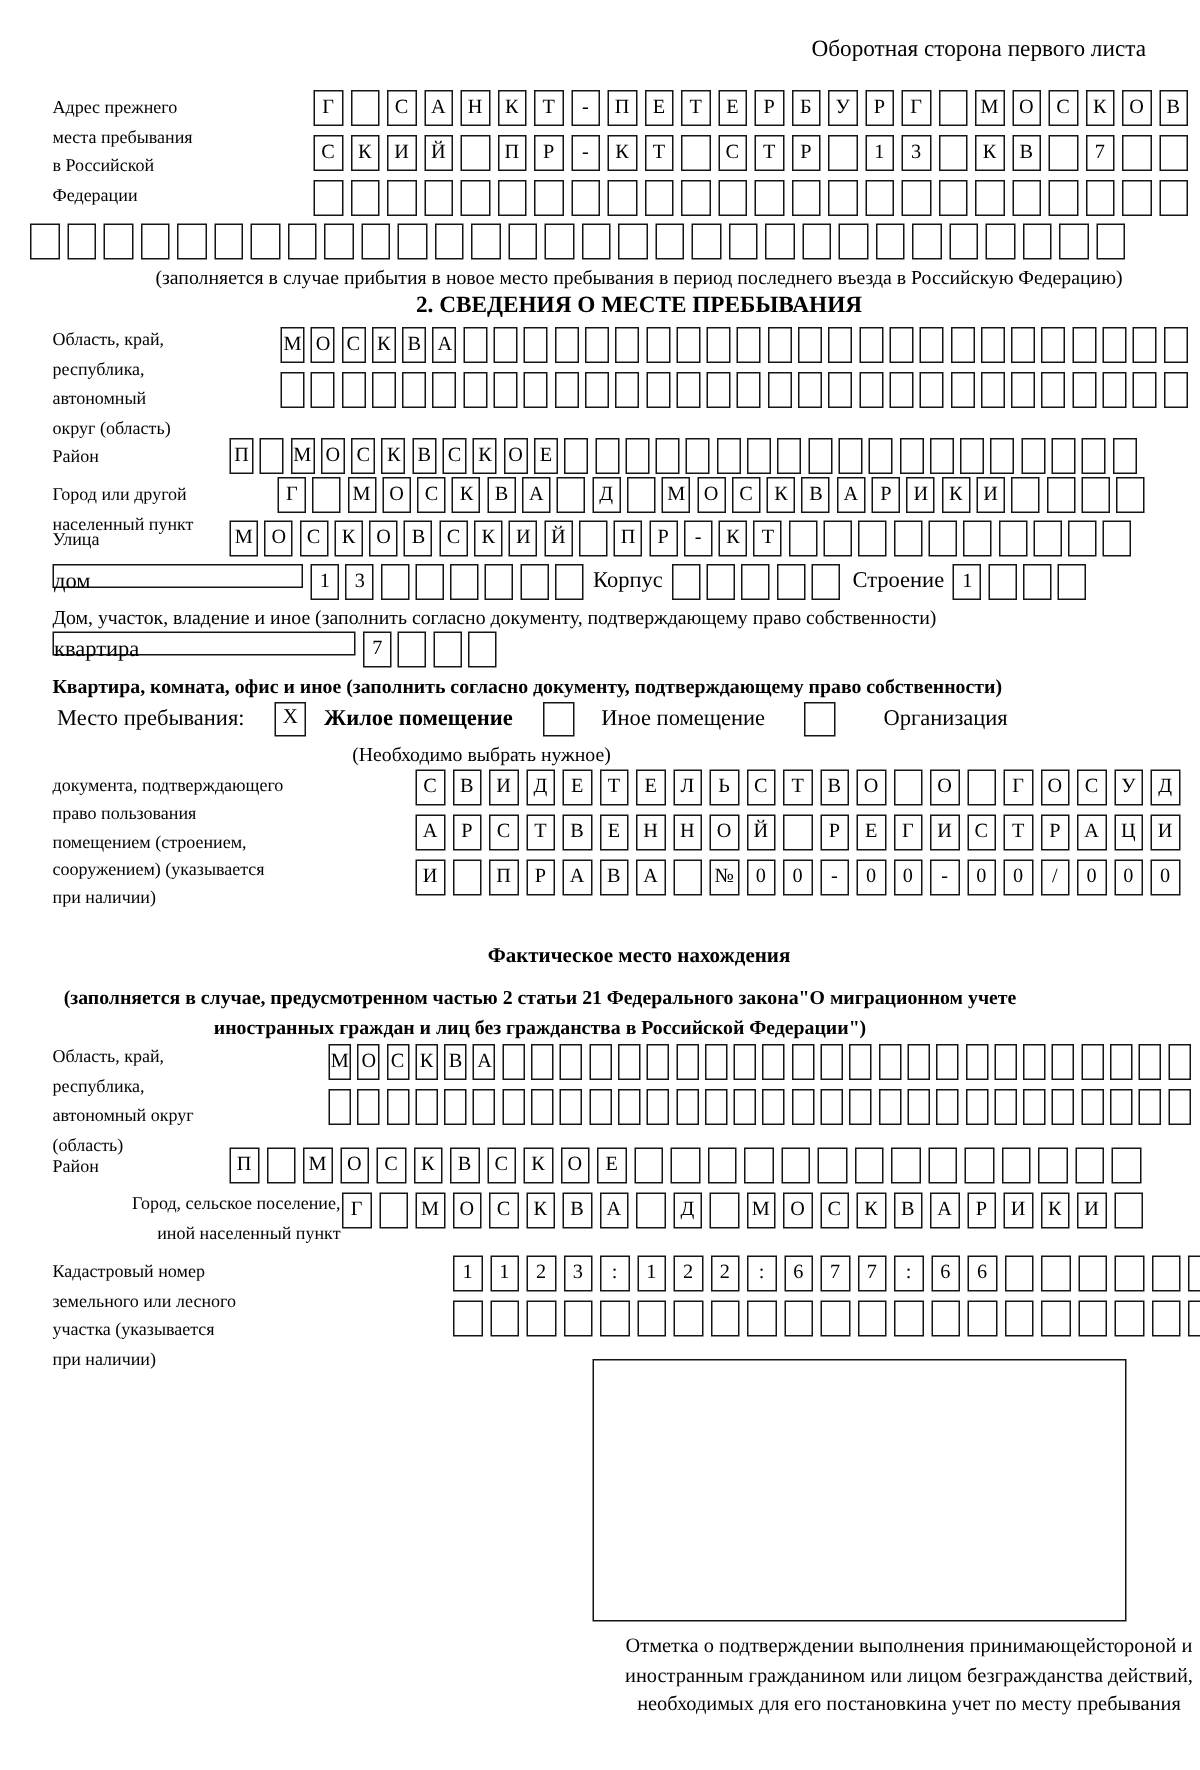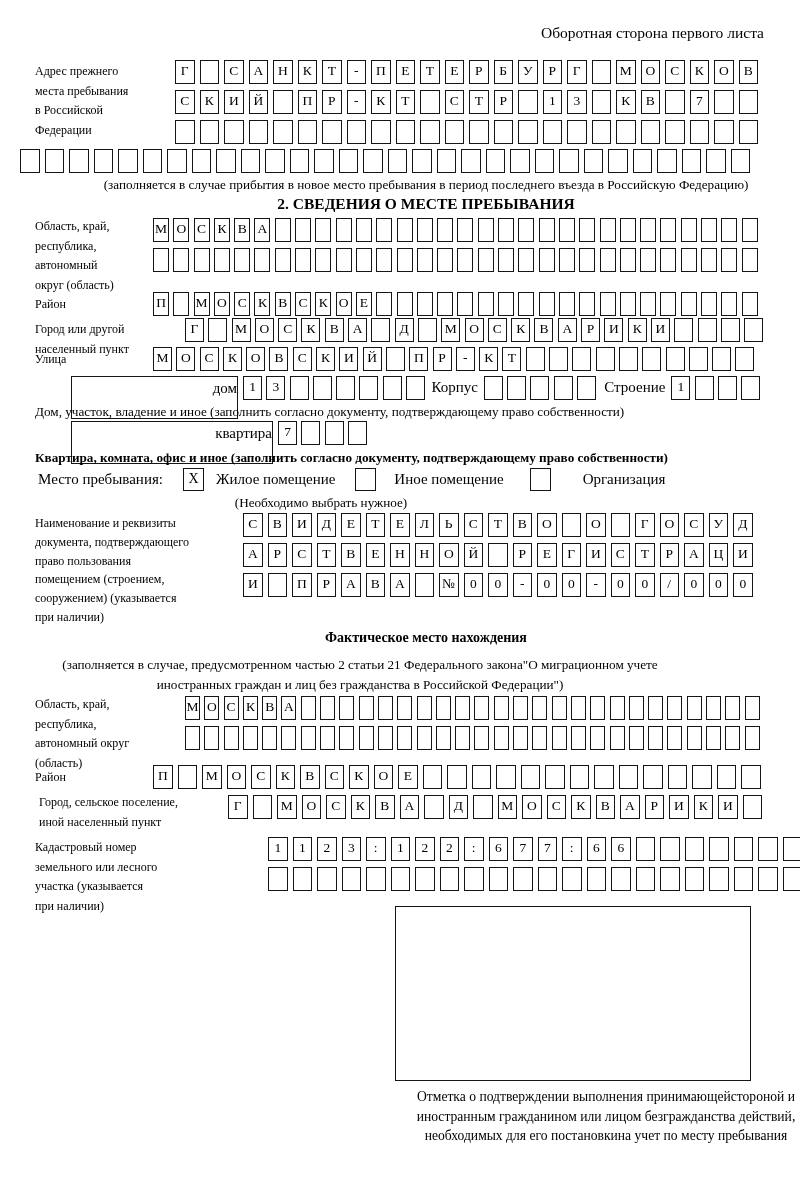--- a/index.html
+++ b/index.html
@@ -13,24 +13,24 @@
   .center{text-align:center;padding-left:26px;}
   .bold{font-weight:bold;}
   .cellrow{white-space:nowrap;display:block;height:26px;}
   .cell{display:inline-block;box-sizing:border-box;border:1.6px solid #151515;
         height:24px;text-align:center;font-size:13.5px;line-height:20px;
         vertical-align:top;overflow:hidden;}
   .lg .cell{width:19.5px;margin-right:5px;}
   .md .cell{width:19px;margin-right:4.3px;}
   .sm .cell{width:16px;margin-right:4.3px;}
   .xs .cell{width:15px;margin-right:4.3px;}
-  .stack .cellrow{margin-bottom:4px;}
-  .widebox{box-sizing:border-box;border:1.6px solid #151515;height:43px;
-           text-align:right;font-size:15px;line-height:23px;display:inline-block;
-           vertical-align:top;margin-left:36px;}
+  .stack .cellrow{margin-bottom:4px;margin-left:34px;}
+  .widebox{box-sizing:border-box;border:1.6px solid #151515;height:16px;
+           text-align:left;font-size:15px;line-height:23px;display:inline-block;
+           vertical-align:top;}
   .chk{display:inline-block;box-sizing:border-box;border:1.6px solid #151515;
        width:21px;height:23px;text-align:center;font-size:14px;line-height:20px;
        vertical-align:middle;}
   .inlinelbl{font-size:15px;vertical-align:middle;}
   .flexrow{display:flex;align-items:flex-start;}
   .stampbox{box-sizing:border-box;border:1.8px solid #151515;background:#fff;}
   .cap{font-size:13.6px;line-height:19.5px;}
 </style>
 </head>
 <body>
@@ -90,60 +90,59 @@
 
   <div class="abs flexrow" style="top:421px;left:35px;">
     <div class="widebox" style="width:202px;">квартира</div>
     <div class="cellrow md" style="margin-left:5px;"><span class="cell">7</span><span class="cell">&nbsp;</span><span class="cell">&nbsp;</span><span class="cell">&nbsp;</span></div>
   </div>
   <div class="abs note" style="top:450px;left:35px;font-weight:bold;">Квартира, комната, офис и иное (заполнить согласно документу, подтверждающему право собственности)</div>
 
   <div class="abs" style="top:468px;left:38px;white-space:nowrap;">
     <span class="inlinelbl">Место пребывания:</span>
     <span class="chk" style="margin-left:16px;">X</span>
-    <span class="inlinelbl" style="margin-left:8px;">Жилое помещение</span>
+    <span class="inlinelbl" style="margin-left:8px;font-weight:bold;">Жилое помещение</span>
     <span class="chk" style="margin-left:16px;"></span>
     <span class="inlinelbl" style="margin-left:14px;">Иное помещение</span>
     <span class="chk" style="margin-left:22px;"></span>
     <span class="inlinelbl" style="margin-left:28px;">Организация</span>
   </div>
   <div class="abs note center" style="top:495px;left:80px;width:430px;">(Необходимо выбрать нужное)</div>
 
   <div class="abs lbl" style="top:514px;left:35px;width:208px;line-height:18.8px;">
-      <span class="ln">Наименование и реквизиты</span>
       <span class="ln">документа, подтверждающего</span>
       <span class="ln">право пользования</span>
       <span class="ln">помещением (строением,</span>
       <span class="ln">сооружением) (указывается</span>
       <span class="ln">при наличии)</span>
     </div>
   <div class="abs stack" style="top:513px;left:243px;">
     <div class="cellrow lg"><span class="cell">С</span><span class="cell">В</span><span class="cell">И</span><span class="cell">Д</span><span class="cell">Е</span><span class="cell">Т</span><span class="cell">Е</span><span class="cell">Л</span><span class="cell">Ь</span><span class="cell">С</span><span class="cell">Т</span><span class="cell">В</span><span class="cell">О</span><span class="cell">&nbsp;</span><span class="cell">О</span><span class="cell">&nbsp;</span><span class="cell">Г</span><span class="cell">О</span><span class="cell">С</span><span class="cell">У</span><span class="cell">Д</span></div>
     <div class="cellrow lg"><span class="cell">А</span><span class="cell">Р</span><span class="cell">С</span><span class="cell">Т</span><span class="cell">В</span><span class="cell">Е</span><span class="cell">Н</span><span class="cell">Н</span><span class="cell">О</span><span class="cell">Й</span><span class="cell">&nbsp;</span><span class="cell">Р</span><span class="cell">Е</span><span class="cell">Г</span><span class="cell">И</span><span class="cell">С</span><span class="cell">Т</span><span class="cell">Р</span><span class="cell">А</span><span class="cell">Ц</span><span class="cell">И</span></div>
     <div class="cellrow lg"><span class="cell">И</span><span class="cell">&nbsp;</span><span class="cell">П</span><span class="cell">Р</span><span class="cell">А</span><span class="cell">В</span><span class="cell">А</span><span class="cell">&nbsp;</span><span class="cell">№</span><span class="cell">0</span><span class="cell">0</span><span class="cell">-</span><span class="cell">0</span><span class="cell">0</span><span class="cell">-</span><span class="cell">0</span><span class="cell">0</span><span class="cell">/</span><span class="cell">0</span><span class="cell">0</span><span class="cell">0</span></div>
   </div>
 
   <div class="abs bold center" style="top:630px;left:0;width:800px;font-size:14px;">Фактическое место нахождения</div>
-  <div class="abs note center" style="top:655px;left:0;width:668px;line-height:20px;"><span class="ln">(заполняется в случае, предусмотренном частью 2 статьи 21 Федерального закона</span><span class="ln">"О миграционном учете иностранных граждан и лиц без гражданства в Российской Федерации")</span></div>
+  <div class="abs note center" style="top:655px;left:0;width:668px;line-height:20px;font-weight:bold;"><span class="ln">(заполняется в случае, предусмотренном частью 2 статьи 21 Федерального закона</span><span class="ln">"О миграционном учете иностранных граждан и лиц без гражданства в Российской Федерации")</span></div>
 
   <div class="abs lbl" style="top:695px;left:35px;width:150px;">
       <span class="ln">Область, край,</span>
       <span class="ln">республика,</span>
       <span class="ln">автономный округ</span>
       <span class="ln">(область)</span>
     </div>
   <div class="abs stack" style="top:696px;left:185px;">
     <div class="cellrow xs"><span class="cell">М</span><span class="cell">О</span><span class="cell">С</span><span class="cell">К</span><span class="cell">В</span><span class="cell">А</span><span class="cell">&nbsp;</span><span class="cell">&nbsp;</span><span class="cell">&nbsp;</span><span class="cell">&nbsp;</span><span class="cell">&nbsp;</span><span class="cell">&nbsp;</span><span class="cell">&nbsp;</span><span class="cell">&nbsp;</span><span class="cell">&nbsp;</span><span class="cell">&nbsp;</span><span class="cell">&nbsp;</span><span class="cell">&nbsp;</span><span class="cell">&nbsp;</span><span class="cell">&nbsp;</span><span class="cell">&nbsp;</span><span class="cell">&nbsp;</span><span class="cell">&nbsp;</span><span class="cell">&nbsp;</span><span class="cell">&nbsp;</span><span class="cell">&nbsp;</span><span class="cell">&nbsp;</span><span class="cell">&nbsp;</span><span class="cell">&nbsp;</span><span class="cell">&nbsp;</span></div>
     <div class="cellrow xs"><span class="cell">&nbsp;</span><span class="cell">&nbsp;</span><span class="cell">&nbsp;</span><span class="cell">&nbsp;</span><span class="cell">&nbsp;</span><span class="cell">&nbsp;</span><span class="cell">&nbsp;</span><span class="cell">&nbsp;</span><span class="cell">&nbsp;</span><span class="cell">&nbsp;</span><span class="cell">&nbsp;</span><span class="cell">&nbsp;</span><span class="cell">&nbsp;</span><span class="cell">&nbsp;</span><span class="cell">&nbsp;</span><span class="cell">&nbsp;</span><span class="cell">&nbsp;</span><span class="cell">&nbsp;</span><span class="cell">&nbsp;</span><span class="cell">&nbsp;</span><span class="cell">&nbsp;</span><span class="cell">&nbsp;</span><span class="cell">&nbsp;</span><span class="cell">&nbsp;</span><span class="cell">&nbsp;</span><span class="cell">&nbsp;</span><span class="cell">&nbsp;</span><span class="cell">&nbsp;</span><span class="cell">&nbsp;</span><span class="cell">&nbsp;</span></div>
   </div>
 
   <div class="abs lbl" style="top:768px;left:35px;">Район</div>
   <div class="abs cellrow lg" style="top:765px;left:153px;"><span class="cell">П</span><span class="cell">&nbsp;</span><span class="cell">М</span><span class="cell">О</span><span class="cell">С</span><span class="cell">К</span><span class="cell">В</span><span class="cell">С</span><span class="cell">К</span><span class="cell">О</span><span class="cell">Е</span><span class="cell">&nbsp;</span><span class="cell">&nbsp;</span><span class="cell">&nbsp;</span><span class="cell">&nbsp;</span><span class="cell">&nbsp;</span><span class="cell">&nbsp;</span><span class="cell">&nbsp;</span><span class="cell">&nbsp;</span><span class="cell">&nbsp;</span><span class="cell">&nbsp;</span><span class="cell">&nbsp;</span><span class="cell">&nbsp;</span><span class="cell">&nbsp;</span><span class="cell">&nbsp;</span></div>
 
-  <div class="abs lbl" style="top:793px;left:39px;width:200px;">
+  <div class="abs lbl" style="top:793px;left:27px;width:200px;text-align:right;">
       <span class="ln">Город, сельское поселение,</span>
       <span class="ln">иной населенный пункт</span>
     </div>
   <div class="abs cellrow lg" style="top:795px;left:228px;"><span class="cell">Г</span><span class="cell">&nbsp;</span><span class="cell">М</span><span class="cell">О</span><span class="cell">С</span><span class="cell">К</span><span class="cell">В</span><span class="cell">А</span><span class="cell">&nbsp;</span><span class="cell">Д</span><span class="cell">&nbsp;</span><span class="cell">М</span><span class="cell">О</span><span class="cell">С</span><span class="cell">К</span><span class="cell">В</span><span class="cell">А</span><span class="cell">Р</span><span class="cell">И</span><span class="cell">К</span><span class="cell">И</span><span class="cell">&nbsp;</span></div>
 
   <div class="abs lbl" style="top:838px;left:35px;width:200px;">
       <span class="ln">Кадастровый номер</span>
       <span class="ln">земельного или лесного</span>
       <span class="ln">участка (указывается</span>
       <span class="ln">при наличии)</span>

